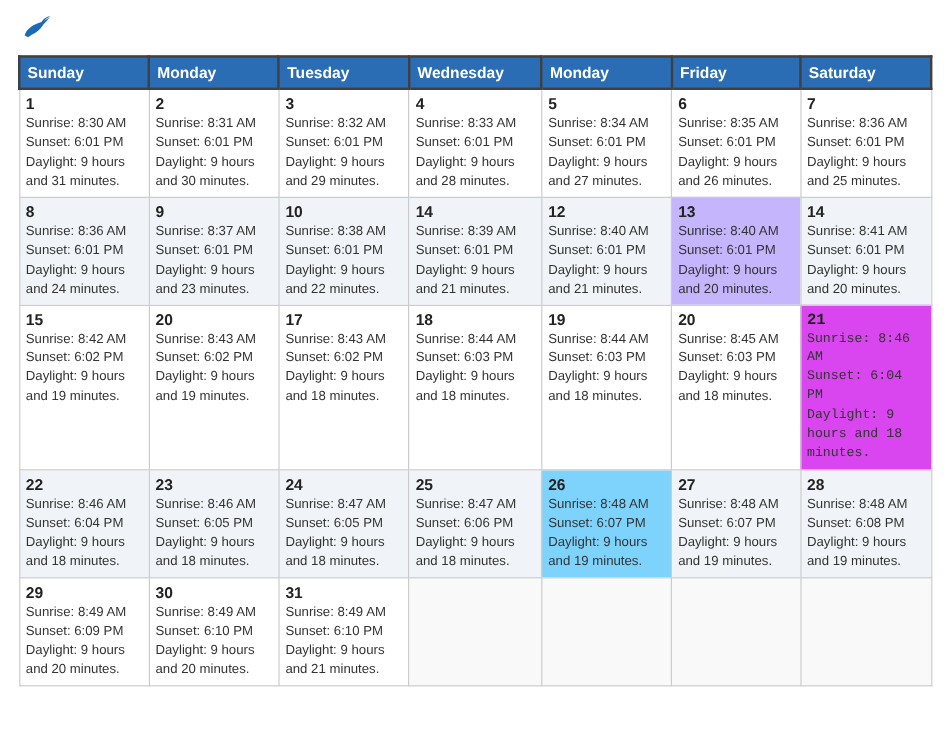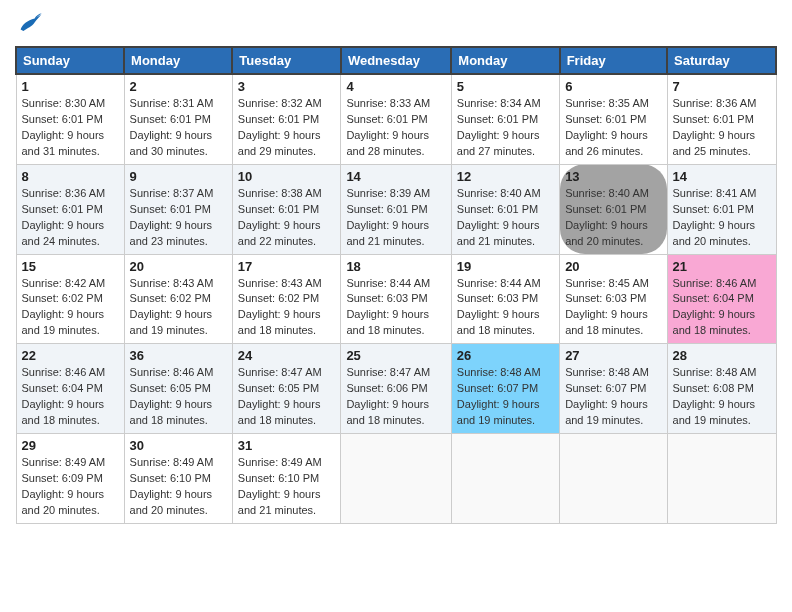--- a/index.html
+++ b/index.html
@@ -152,45 +152,45 @@
           <td style="background: rgb(240, 244, 248);"><span class="day-num">8</span>
 <span class="day-info">Sunrise: 8:36 AM<br>Sunset: 6:01 PM<br>Daylight: 9 hours and 24 minutes.</span></td>
           <td style="background: rgb(240, 244, 248);"><span class="day-num">9</span>
 <span class="day-info">Sunrise: 8:37 AM<br>Sunset: 6:01 PM<br>Daylight: 9 hours and 23 minutes.</span></td>
           <td style="background: rgb(240, 244, 248);"><span class="day-num">10</span>
 <span class="day-info">Sunrise: 8:38 AM<br>Sunset: 6:01 PM<br>Daylight: 9 hours and 22 minutes.</span></td>
           <td style="background: rgb(240, 244, 248);"><span class="day-num">14</span>
 <span class="day-info">Sunrise: 8:39 AM<br>Sunset: 6:01 PM<br>Daylight: 9 hours and 21 minutes.</span></td>
           <td style="background: rgb(240, 244, 248);"><span class="day-num">12</span>
 <span class="day-info">Sunrise: 8:40 AM<br>Sunset: 6:01 PM<br>Daylight: 9 hours and 21 minutes.</span></td>
-          <td style="background: #a3a3a3; border-radius: 25px;"><span class="day-num">13</span>
+          <td style="background: #c4b5fd;"><span class="day-num">13</span>
 <span class="day-info">Sunrise: 8:40 AM<br>Sunset: 6:01 PM<br>Daylight: 9 hours and 20 minutes.</span></td>
           <td style="background: rgb(240, 244, 248); margin-left: 27px;"><span class="day-num">14</span>
 <span class="day-info">Sunrise: 8:41 AM<br>Sunset: 6:01 PM<br>Daylight: 9 hours and 20 minutes.</span></td>
         </tr>
         <tr>
           <td style="background: rgb(255, 255, 255);"><span class="day-num">15</span>
 <span class="day-info">Sunrise: 8:42 AM<br>Sunset: 6:02 PM<br>Daylight: 9 hours and 19 minutes.</span></td>
           <td style="background: rgb(255, 255, 255);"><span class="day-num">20</span>
 <span class="day-info">Sunrise: 8:43 AM<br>Sunset: 6:02 PM<br>Daylight: 9 hours and 19 minutes.</span></td>
           <td style="background: rgb(255, 255, 255);"><span class="day-num">17</span>
 <span class="day-info">Sunrise: 8:43 AM<br>Sunset: 6:02 PM<br>Daylight: 9 hours and 18 minutes.</span></td>
           <td style="background: rgb(255, 255, 255);"><span class="day-num">18</span>
 <span class="day-info">Sunrise: 8:44 AM<br>Sunset: 6:03 PM<br>Daylight: 9 hours and 18 minutes.</span></td>
           <td style="background: rgb(255, 255, 255); margin-top: 24px;"><span class="day-num">19</span>
 <span class="day-info">Sunrise: 8:44 AM<br>Sunset: 6:03 PM<br>Daylight: 9 hours and 18 minutes.</span></td>
           <td style="background: rgb(255, 255, 255);"><span class="day-num">20</span>
 <span class="day-info">Sunrise: 8:45 AM<br>Sunset: 6:03 PM<br>Daylight: 9 hours and 18 minutes.</span></td>
-          <td style="background: #f9a8d4;"><span class="day-num">21</span>
+          <td style="background: #d946ef; font-family: Liberation Mono, monospace;"><span class="day-num">21</span>
 <span class="day-info">Sunrise: 8:46 AM<br>Sunset: 6:04 PM<br>Daylight: 9 hours and 18 minutes.</span></td>
         </tr>
         <tr>
           <td style="background: rgb(240, 244, 248);"><span class="day-num">22</span>
 <span class="day-info">Sunrise: 8:46 AM<br>Sunset: 6:04 PM<br>Daylight: 9 hours and 18 minutes.</span></td>
-          <td style="background: rgb(240, 244, 248);"><span class="day-num">36</span>
+          <td style="background: rgb(240, 244, 248);"><span class="day-num">23</span>
 <span class="day-info">Sunrise: 8:46 AM<br>Sunset: 6:05 PM<br>Daylight: 9 hours and 18 minutes.</span></td>
           <td style="background: rgb(240, 244, 248);"><span class="day-num">24</span>
 <span class="day-info">Sunrise: 8:47 AM<br>Sunset: 6:05 PM<br>Daylight: 9 hours and 18 minutes.</span></td>
           <td style="background: rgb(240, 244, 248);"><span class="day-num">25</span>
 <span class="day-info">Sunrise: 8:47 AM<br>Sunset: 6:06 PM<br>Daylight: 9 hours and 18 minutes.</span></td>
           <td style="background: #7dd3fc;"><span class="day-num">26</span>
 <span class="day-info">Sunrise: 8:48 AM<br>Sunset: 6:07 PM<br>Daylight: 9 hours and 19 minutes.</span></td>
           <td style="background: rgb(240, 244, 248);"><span class="day-num">27</span>
 <span class="day-info">Sunrise: 8:48 AM<br>Sunset: 6:07 PM<br>Daylight: 9 hours and 19 minutes.</span></td>
           <td style="background: rgb(240, 244, 248);"><span class="day-num">28</span>

